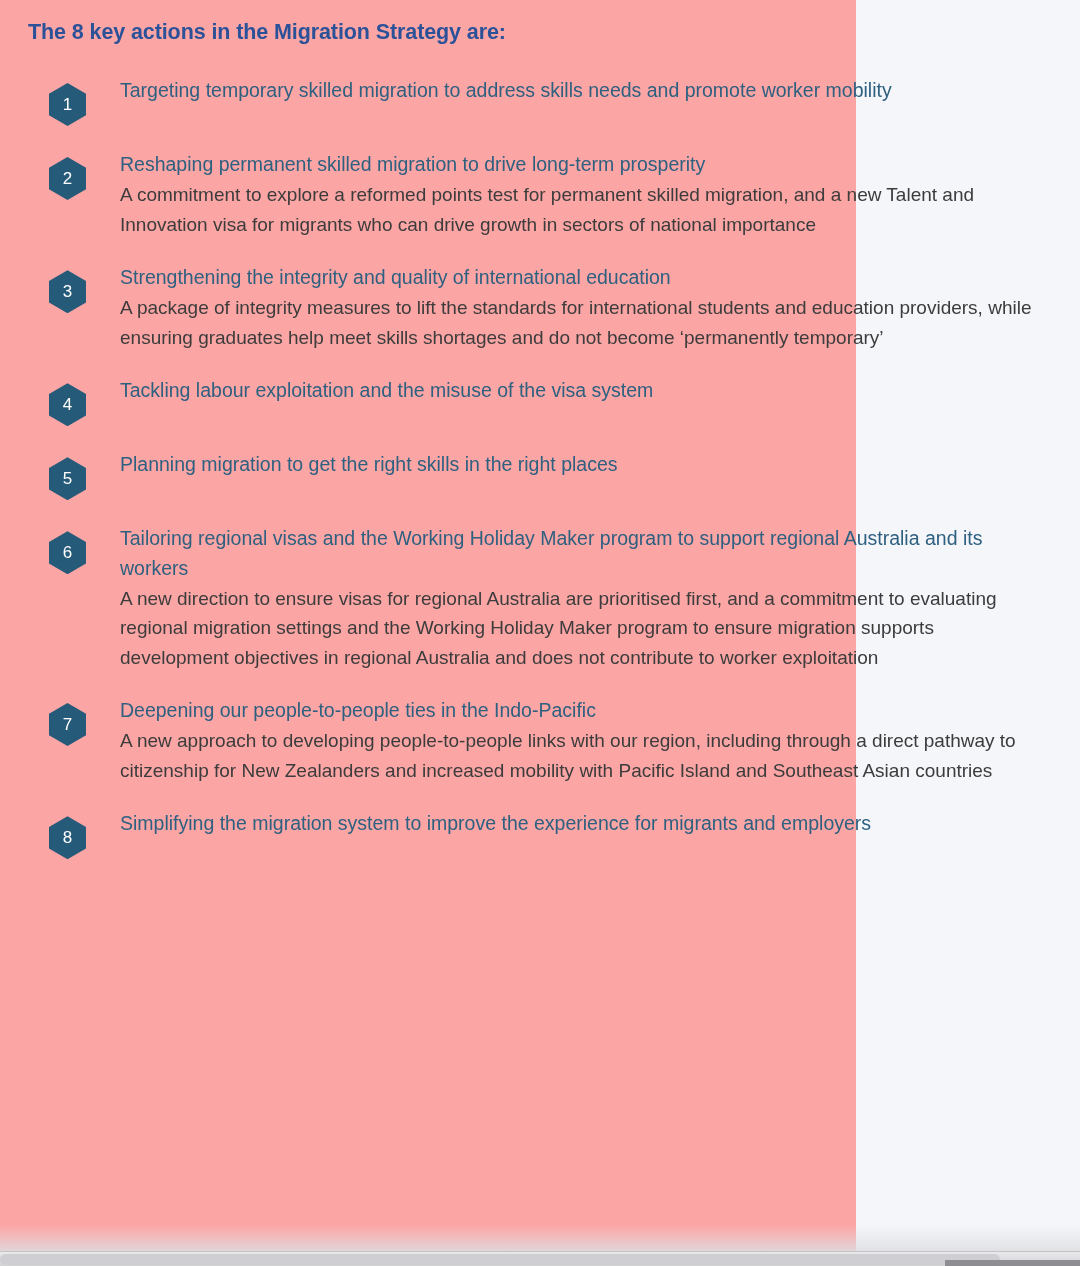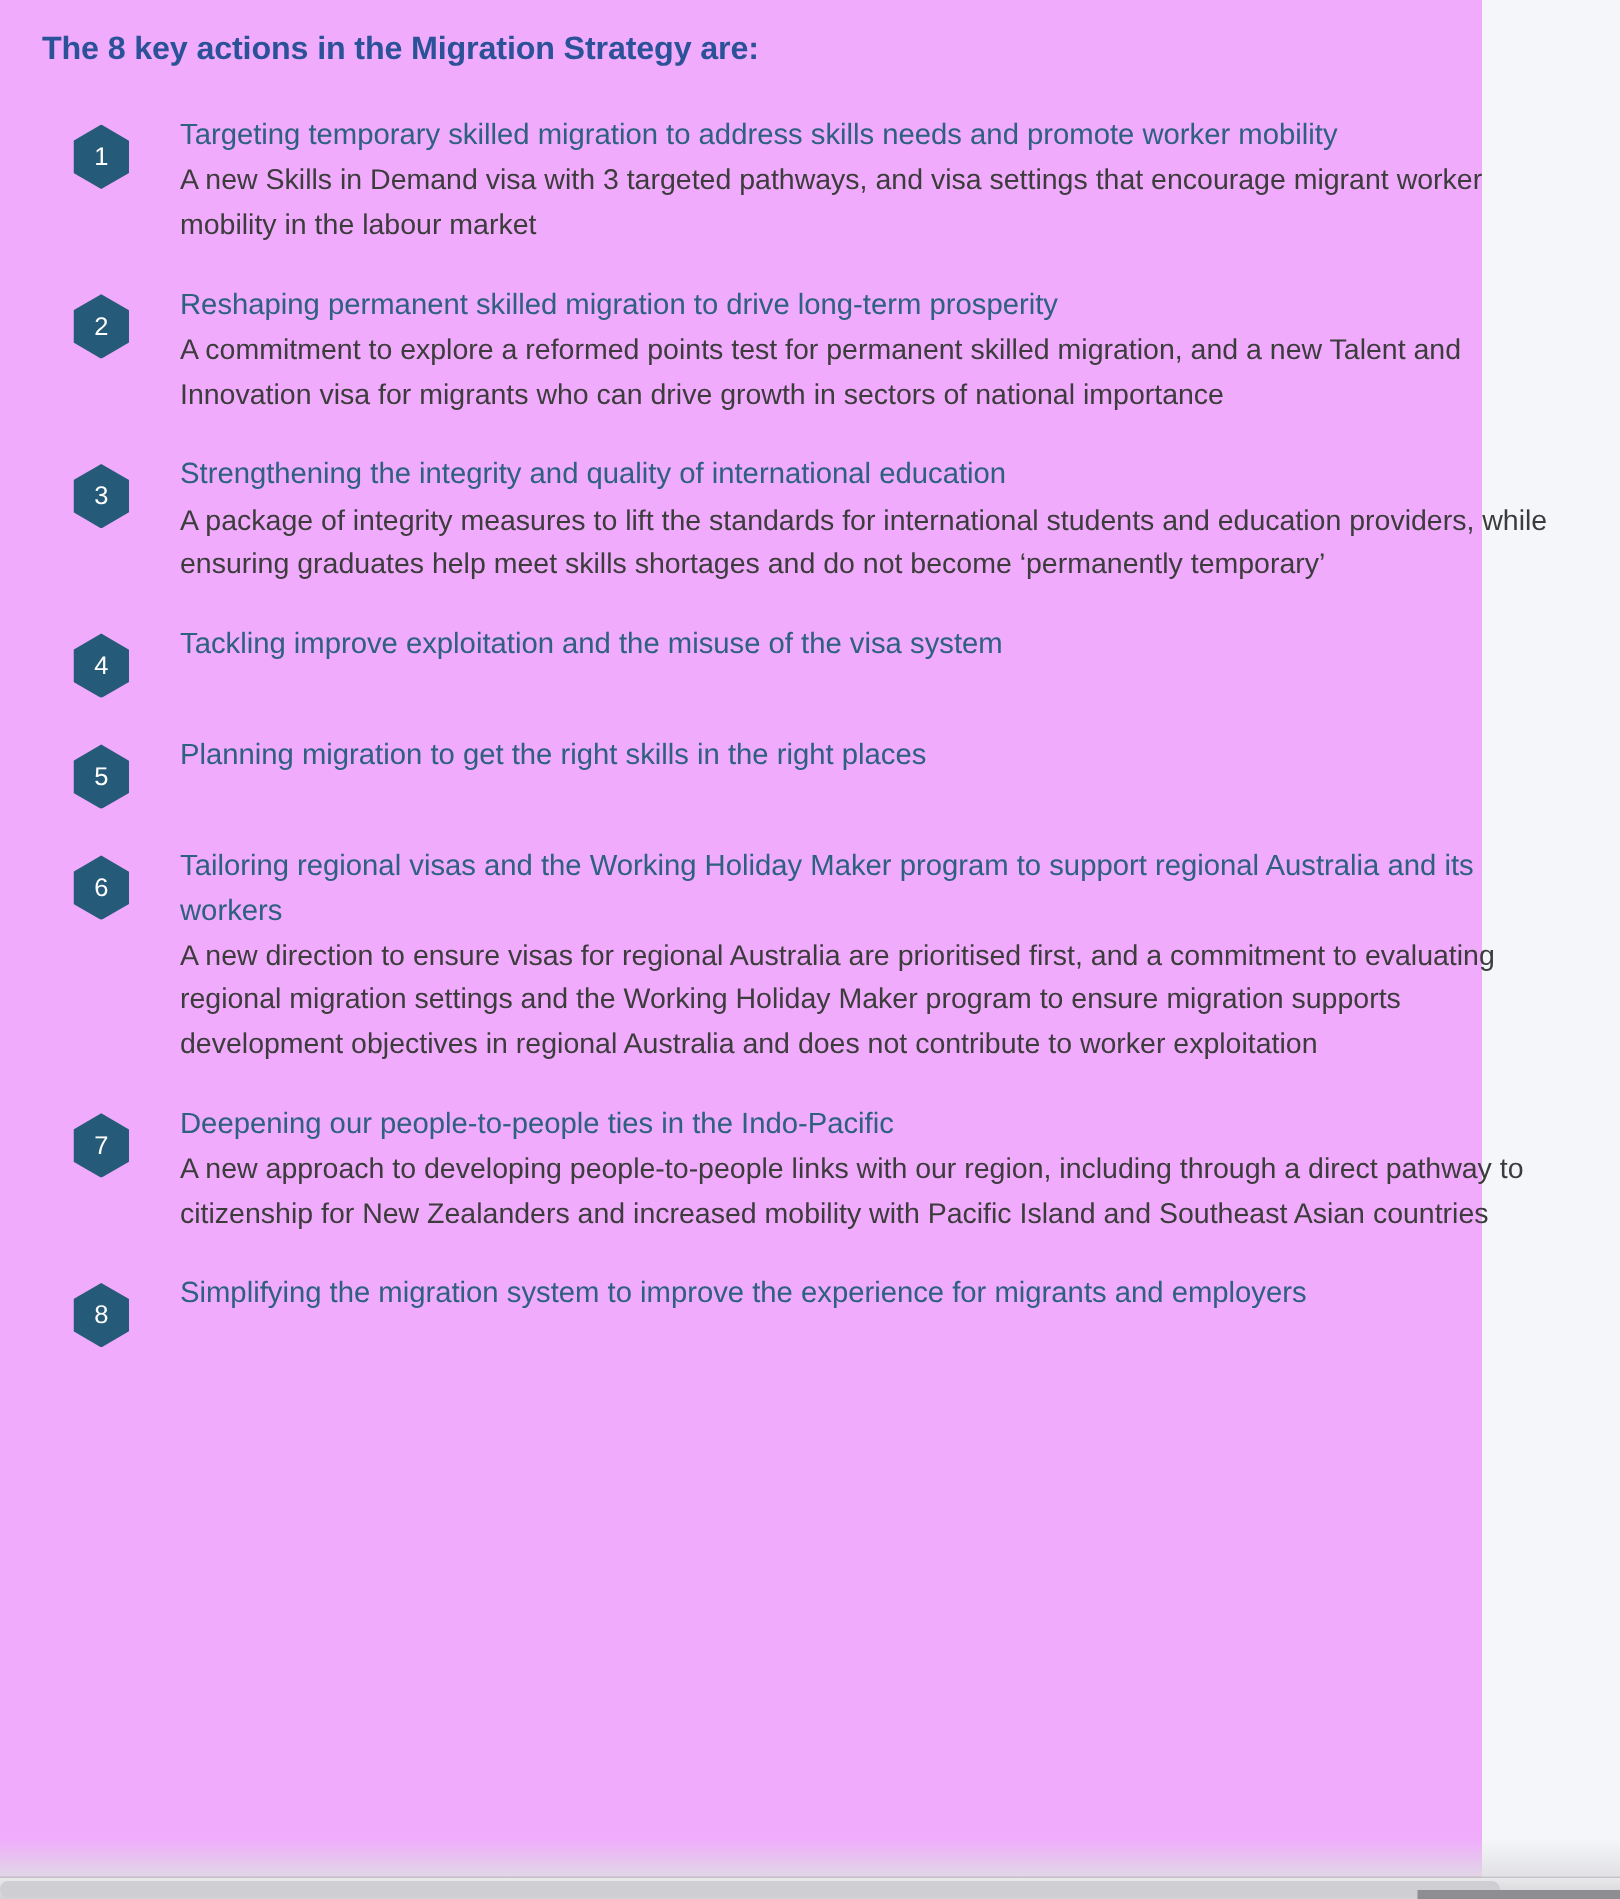--- a/index.html
+++ b/index.html
@@ -10,23 +10,23 @@
     width: 1080px;
     height: 1266px;
     background: #f4f6fa;
     font-family: "Liberation Sans", sans-serif;
     overflow: hidden;
     position: relative;
   }
 
   .page {
     position: relative;
-    width: 988px;
+    width: 856px;
     height: 1266px;
-    background: #f0abfc;
+    background: #fca5a5;
     box-sizing: border-box;
   }
 
   .page-title {
     position: absolute;
     left: 28px;
     top: 4px;
     font-size: 21.5px;
     font-weight: bold;
     color: #2b5298;
@@ -152,21 +152,20 @@
   <div class="actions-list">
 
     <div class="action-item">
       <div class="badge-cell">
         <div class="hex-badge">
           <span class="num">1</span>
         </div>
       </div>
       <div class="text-cell">
         <p class="action-title">Targeting temporary skilled migration to address skills needs and promote worker mobility</p>
-        <p class="action-desc">A new Skills in Demand visa with 3 targeted pathways, and visa settings that encourage migrant worker mobility in the labour market</p>
       </div>
     </div>
 
     <div class="action-item">
       <div class="badge-cell">
         <div class="hex-badge">
           <span class="num">2</span>
         </div>
       </div>
       <div class="text-cell">
@@ -187,21 +186,21 @@
       </div>
     </div>
 
     <div class="action-item">
       <div class="badge-cell">
         <div class="hex-badge">
           <span class="num">4</span>
         </div>
       </div>
       <div class="text-cell">
-        <p class="action-title">Tackling improve exploitation and the misuse of the visa system</p>
+        <p class="action-title">Tackling labour exploitation and the misuse of the visa system</p>
       </div>
     </div>
 
     <div class="action-item">
       <div class="badge-cell">
         <div class="hex-badge">
           <span class="num">5</span>
         </div>
       </div>
       <div class="text-cell">

